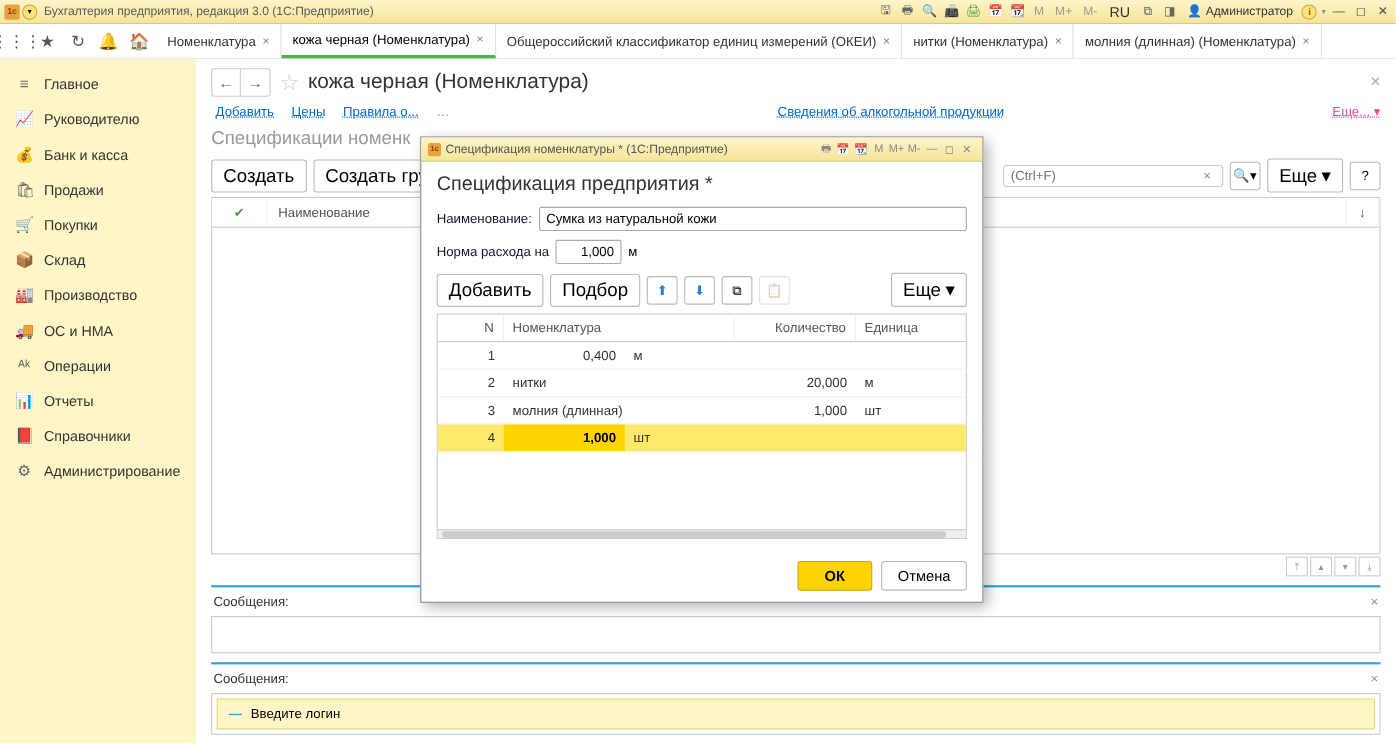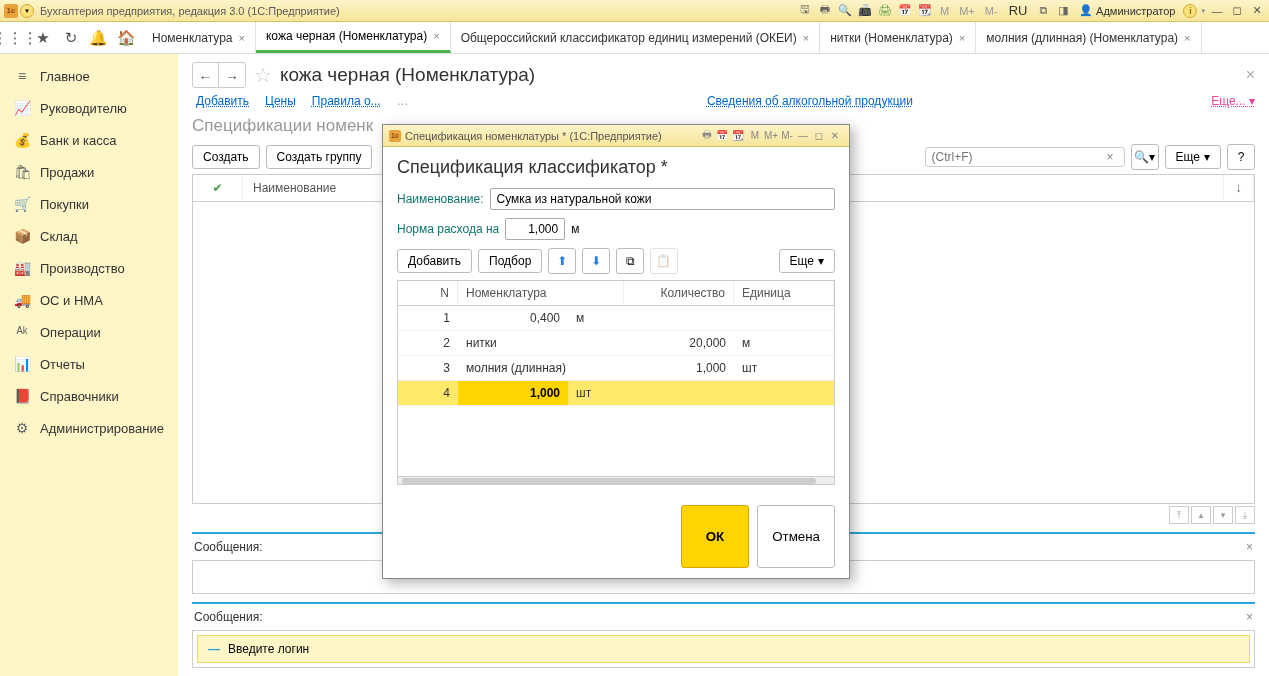--- a/index.html
+++ b/index.html
@@ -47,21 +47,21 @@
 .pagetitle { font-size: 19px; color: #333; }
 .closex { margin-left: auto; font-size: 16px; color: #aaa; cursor: pointer; }
 
 .sublinks { display: flex; gap: 16px; margin-bottom: 8px; font-size: 12px; padding-left: 4px; }
 .sublinks a { color: #0066cc; text-decoration: underline dotted; cursor: pointer; }
 .sublinks .more { color: #ec4899; margin-left: auto; cursor: pointer; }
 
 .sectitle { font-size: 17px; color: #999; margin-bottom: 8px; }
 
 .toolbar { display: flex; gap: 6px; margin-bottom: 4px; align-items: center; }
-.btn { border: 1px solid #bbb; background: #fff; border-radius: 3px; padding: 4px 10px; font-size: 12px; cursor: pointer; display: inline-flex; align-items: center; gap: 4px; }
+.btn { border: 1px solid #bbb; background: #fff; border-radius: 3px; padding: 4px 10px; font-size: 17px; cursor: pointer; display: inline-flex; align-items: center; gap: 4px; }
 .searchbox { flex: 1; display: flex; align-items: center; border: 1px solid #ccc; border-radius: 3px; padding: 2px 6px; }
 .searchbox input { border: none; flex: 1; font-size: 12px; outline: none; }
 .searchbox .clr { color: #888; cursor: pointer; padding: 0 4px; }
 .iconbtn { border: 1px solid #bbb; background: #fff; border-radius: 3px; width: 28px; height: 26px; display: flex; align-items: center; justify-content: center; cursor: pointer; font-size: 12px; }
 
 .grid { border: 1px solid #ccc; flex: 1; min-height: 260px; }
 .grid .hdr { display: flex; background: #fff; border-bottom: 1px solid #ccc; }
 .grid .hdr .cell { padding: 6px 10px; font-size: 12px; color: #555; border-right: 1px solid #eee; }
 .grid .hdr .c1 { width: 50px; text-align: center; color: #4a9b4a; }
 .grid .hdr .c2 { flex: 1; }
@@ -72,49 +72,49 @@
 
 
 .msgbar { border-top: 2px solid #2ea5d8; margin-top: 8px; }
 .msgbar .lbl { font-size: 12px; color: #333; padding: 6px 2px; display: flex; }
 .msgbar .lbl .close { margin-left: auto; color: #888; cursor: pointer; }
 .msgbox { border: 1px solid #ccc; min-height: 34px; padding: 4px; }
 .msgbox .msg { background: #fef6c7; border: 1px solid #e8d878; padding: 6px 10px; display: flex; align-items: center; gap: 8px; font-size: 12px; }
 .msgbox .msg .dash { color: #2ea5d8; font-weight: bold; }
 
 
-.dialog { position: absolute; left: 382px; top: 124px; width: 468px; background: #fff; border: 1px solid #888; box-shadow: 4px 4px 12px rgba(0,0,0,0.3); z-index: 100; }
+.dialog { position: absolute; left: 382px; top: 124px; width: 512px; background: #fff; border: 1px solid #888; box-shadow: 4px 4px 12px rgba(0,0,0,0.3); z-index: 100; }
 .dlg-title { height: 22px; background: linear-gradient(#fdf4c9, #f5e59a); display: flex; align-items: center; padding: 0 6px; font-size: 11px; color: #555; border-bottom: 1px solid #d4c46a; }
 .dlg-title .logo { width: 12px; height: 12px; background: #e8a33d; border-radius: 2px; margin-right: 4px; font-size: 7px; display: flex; align-items: center; justify-content: center; color: #8b4513; font-weight: bold; }
 .dlg-title .sp { flex: 1; }
 .dlg-title .tico { width: 16px; height: 16px; display: flex; align-items: center; justify-content: center; font-size: 10px; color: #888; cursor: pointer; }
 .dlg-body { padding: 10px 14px; }
 .dlg-h1 { font-size: 18px; color: #333; margin-bottom: 10px; }
 .frow { display: flex; align-items: center; gap: 6px; margin-bottom: 8px; font-size: 12px; }
-.frow label { color: #0f766e; }
+.frow label { color: #0f172a; }
 .frow input.txt { border: 1px solid #aaa; padding: 3px 6px; font-size: 12px; border-radius: 2px; }
 .frow input.wide { flex: 1; }
 .frow input.num { width: 60px; text-align: right; }
 .dlg-tools { display: flex; gap: 6px; margin-bottom: 6px; align-items: center; }
 .dlg-tools .spacer { flex: 1; }
 .dlg-grid { border: 1px solid #ccc; }
 .dlg-grid .ghdr { display: flex; border-bottom: 1px solid #ccc; font-size: 12px; color: #555; }
 .dlg-grid .ghdr .gc { padding: 5px 8px; border-right: 1px solid #eee; }
 .dlg-grid .row { display: flex; font-size: 12px; color: #333; border-bottom: 1px solid #f0f0f0; }
 .dlg-grid .row .gc { padding: 5px 8px; }
 .dlg-grid .row.sel { background: #ffe96b; }
 .dlg-grid .row.sel .gc.qty { background: #ffd400; font-weight: bold; color: #000; }
 .gc.n { width: 60px; text-align: right; }
 .gc.nom { flex: 1; }
 .gc.qty { width: 110px; text-align: right; }
 .gc.unit { width: 100px; }
 .dlg-scroll { height: 8px; background: #eee; border-top: 1px solid #ccc; margin-top: 70px; position: relative; }
 .dlg-scroll .thumb { position: absolute; left: 4px; right: 18px; top: 1px; height: 6px; background: #ccc; border-radius: 3px; }
 .dlg-foot { display: flex; justify-content: flex-end; gap: 8px; padding: 10px 14px; }
-.dlg-foot .ok { background: #ffd400; border: 1px solid #d4a500; padding: 23px 24px; font-weight: bold; border-radius: 3px; cursor: pointer; text-align: center; }
+.dlg-foot .ok { background: #ffd400; border: 1px solid #d4a500; padding: 5px 24px; font-weight: bold; border-radius: 3px; cursor: pointer; text-align: center; }
 .dlg-foot .cancel { background: #fff; border: 1px solid #bbb; padding: 5px 14px; border-radius: 3px; cursor: pointer; }
 </style>
 </head>
 <body>
 
 <div class="sysbar">
   <div class="logo">1c</div>
   <div class="dd">▾</div>
   <div class="title">Бухгалтерия предприятия, редакция 3.0  (1С:Предприятие)</div>
   <div class="right">
@@ -309,21 +309,21 @@
     <div class="tico" style="color:#4a9b4a">📅</div>
     <div class="tico" style="color:#d89030">📆</div>
     <div class="tico">M</div>
     <div class="tico">M+</div>
     <div class="tico">M-</div>
     <div class="tico">—</div>
     <div class="tico">◻</div>
     <div class="tico">✕</div>
   </div>
   <div class="dlg-body">
-    <div class="dlg-h1">Спецификация классификатор *</div>
+    <div class="dlg-h1">Спецификация предприятия *</div>
     <div class="frow">
       <label>Наименование:</label>
       <input class="txt wide" value="Сумка из натуральной кожи" style="">
     </div>
     <div class="frow">
       <label>Норма расхода на</label>
       <input class="txt num" value="1,000" style="">
       <span>м</span>
     </div>
     <div class="dlg-tools">

